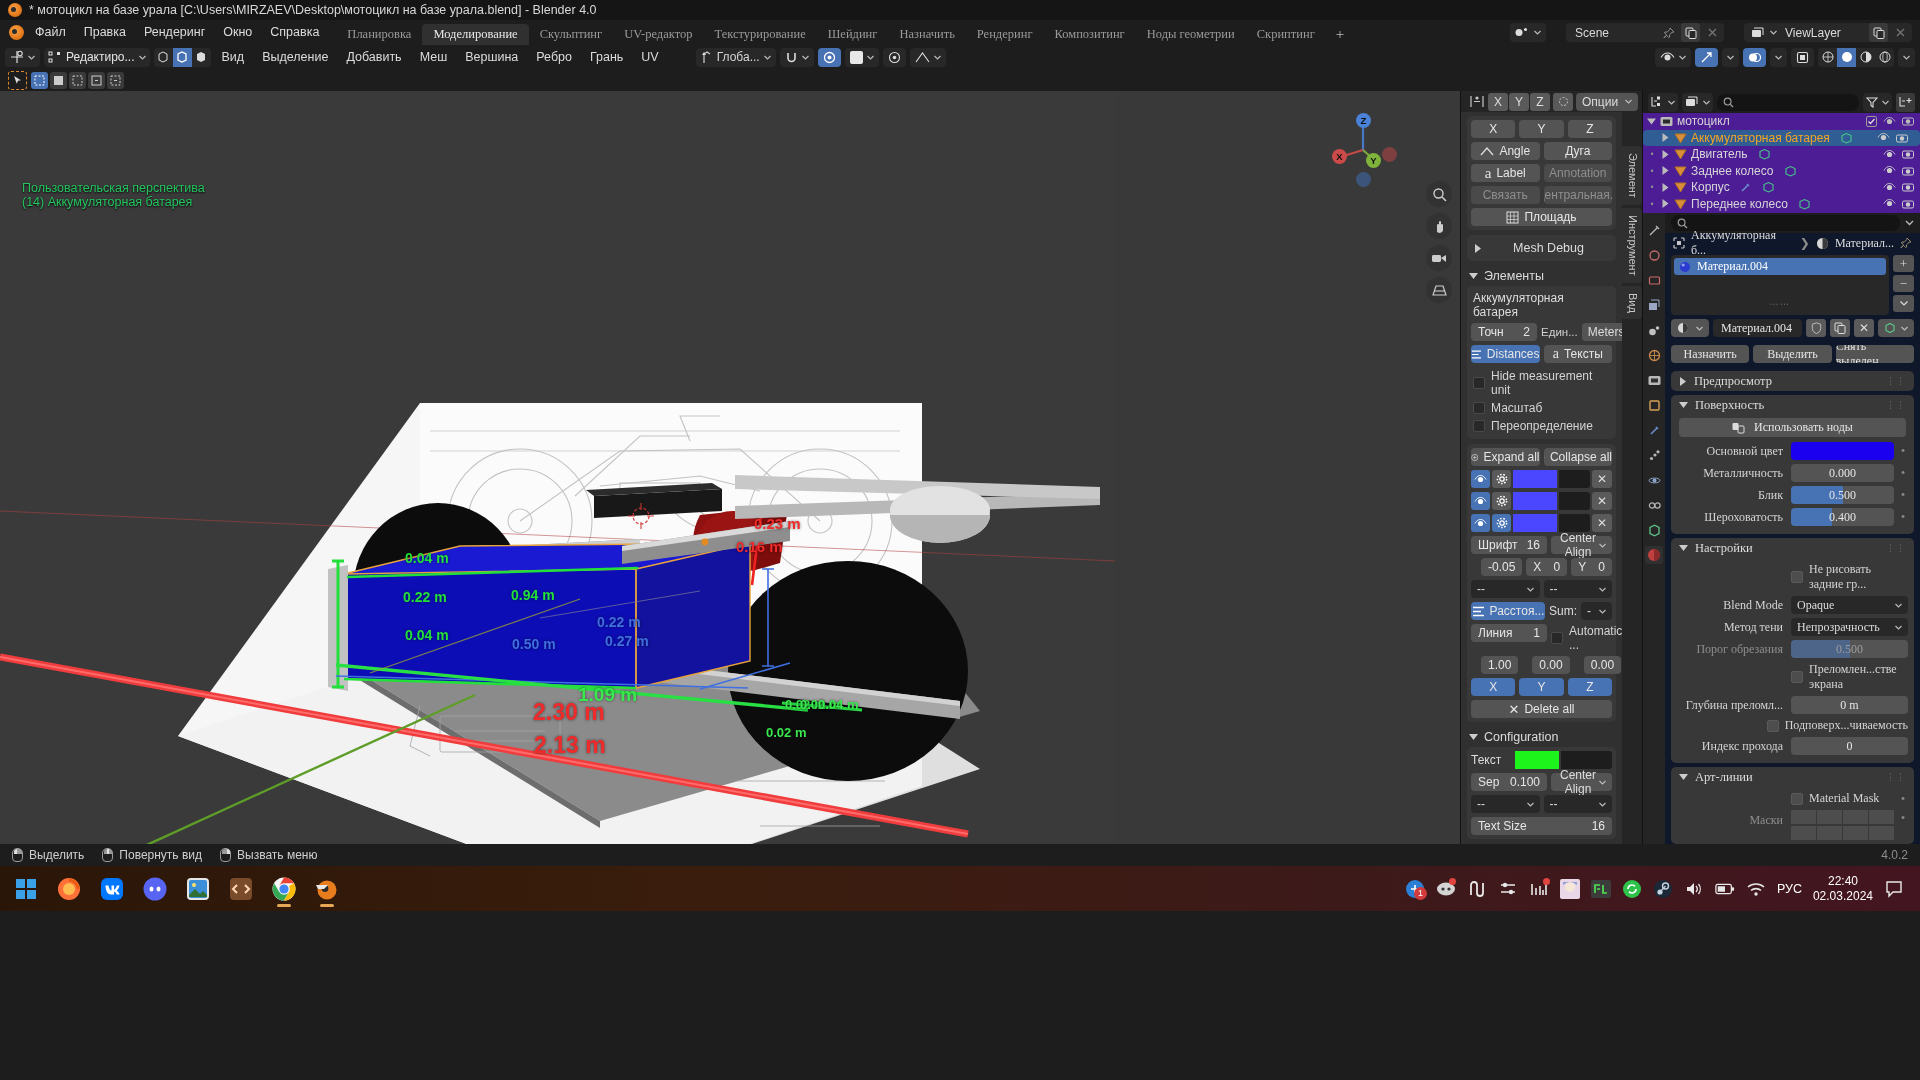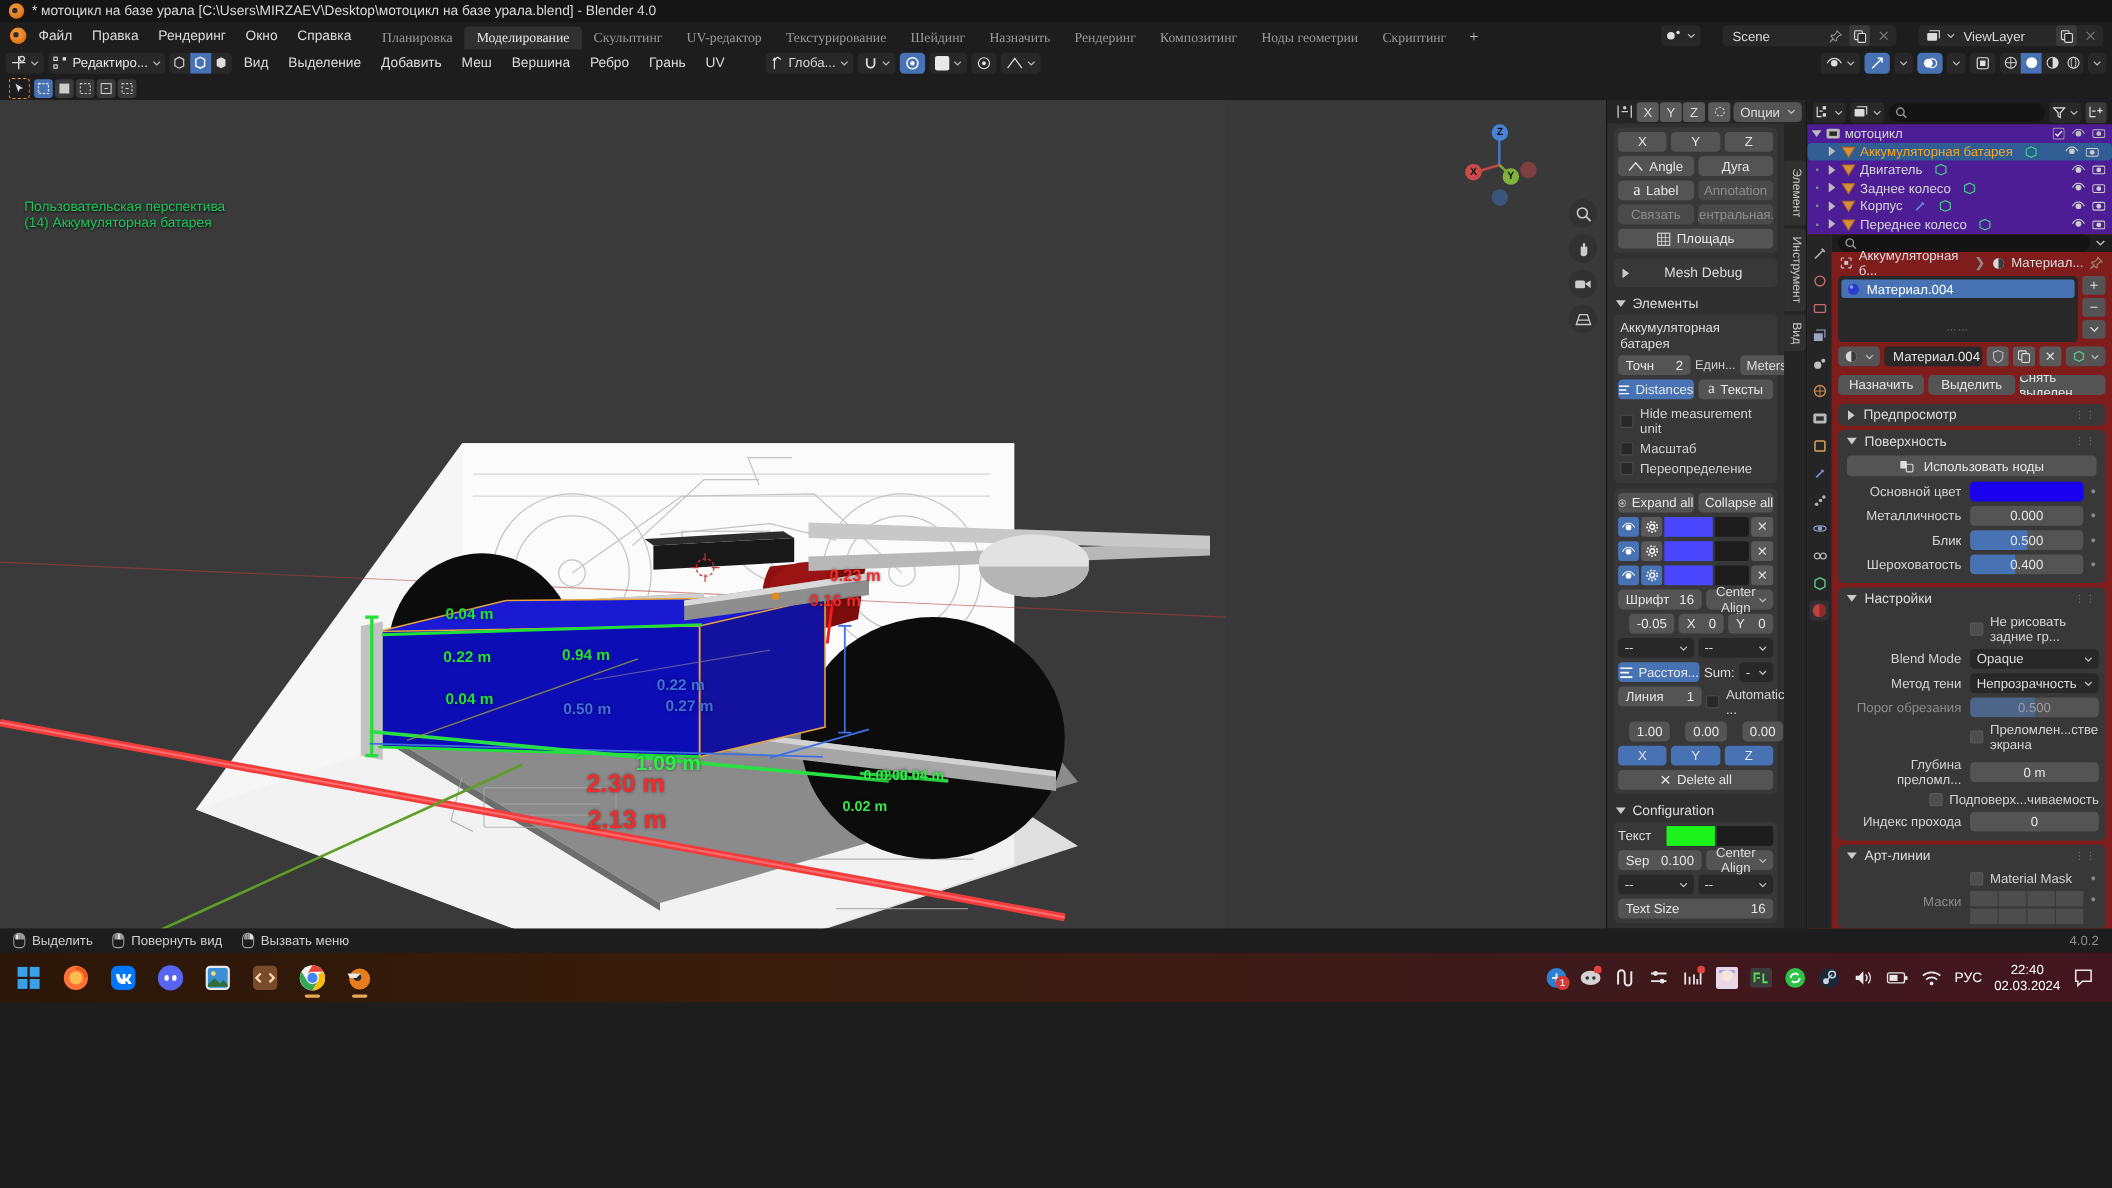--- a/index.html
+++ b/index.html
@@ -112,21 +112,21 @@
   .ol-head { height:22px; background:#1d1d1d; display:flex; align-items:center; gap:4px; padding:0 5px; }
   .ol-search { flex:1; height:17px; background:#141414; border-radius:8px; display:flex;
     align-items:center; padding:0 6px; gap:4px; }
   .ol-rows { flex:1; overflow:hidden; }
   .ol-row { height:16.5px; display:flex; align-items:center; font-size:12px; color:#d6d6d6; padding-left:4px; gap:4px; }
   .ol-row.sel { background:#2f5d94; }
   .ol-row.sel .olname { color:#f5a623; }
   .tri { width:9px; height:9px; flex:none; }
   .olicons { margin-left:auto; display:flex; gap:6px; padding-right:6px; align-items:center; }
 
-  .props { flex:1; display:flex; background:#7f1d1d; overflow:hidden; }
+  .props { flex:1; display:flex; background:#0f172a; overflow:hidden;font-family:Liberation Serif, serif; }
   .ptabs { width:22px; background:#252525; display:flex; flex-direction:column; align-items:center;
     gap:7px; padding-top:8px; }
   .ptab { width:18px; height:18px; display:flex; align-items:center; justify-content:center; border-radius:3px; }
   .ptab.on { background:#303030; }
   .pbody { flex:1; overflow:hidden; display:flex; flex-direction:column; }
   .p-search { height:22px; background:#1d1d1d; display:flex; align-items:center; gap:5px; padding:0 6px; }
   .p-searchbox { flex:1; height:16px; background:#141414; border-radius:8px; display:flex;
     align-items:center; padding:0 6px; }
   .breadcrumb { height:20px; display:flex; align-items:center; gap:6px; padding:0 8px; font-size:12px; color:#dcdcdc; }
   .matlist { margin:2px 6px 0 6px; display:flex; gap:4px; }

